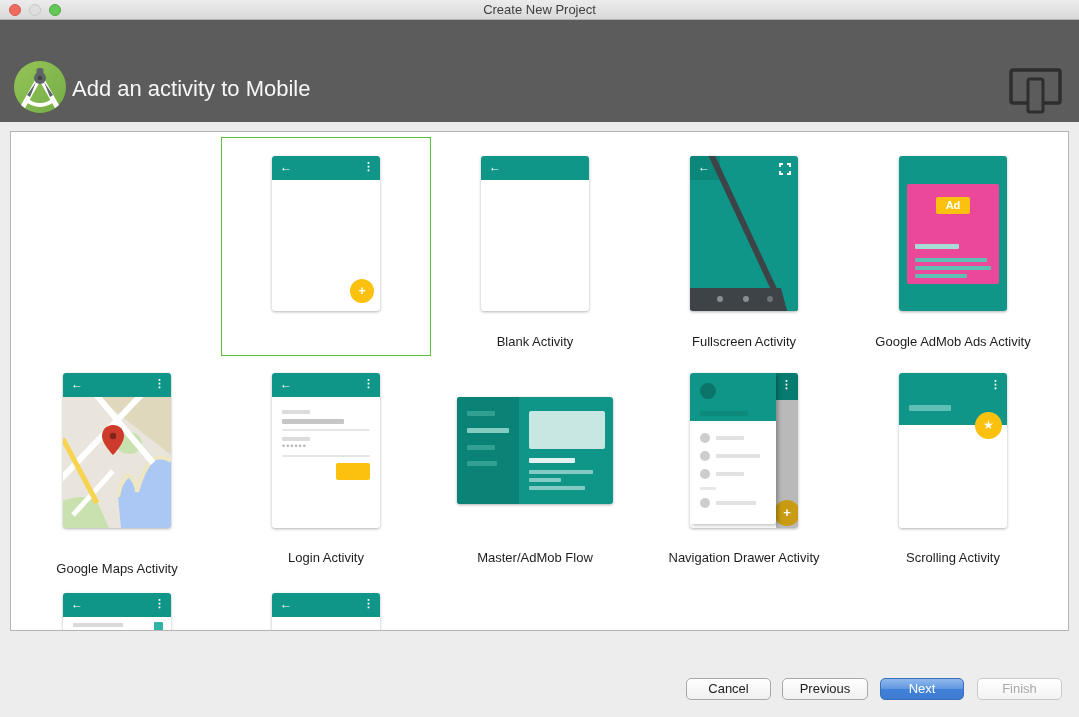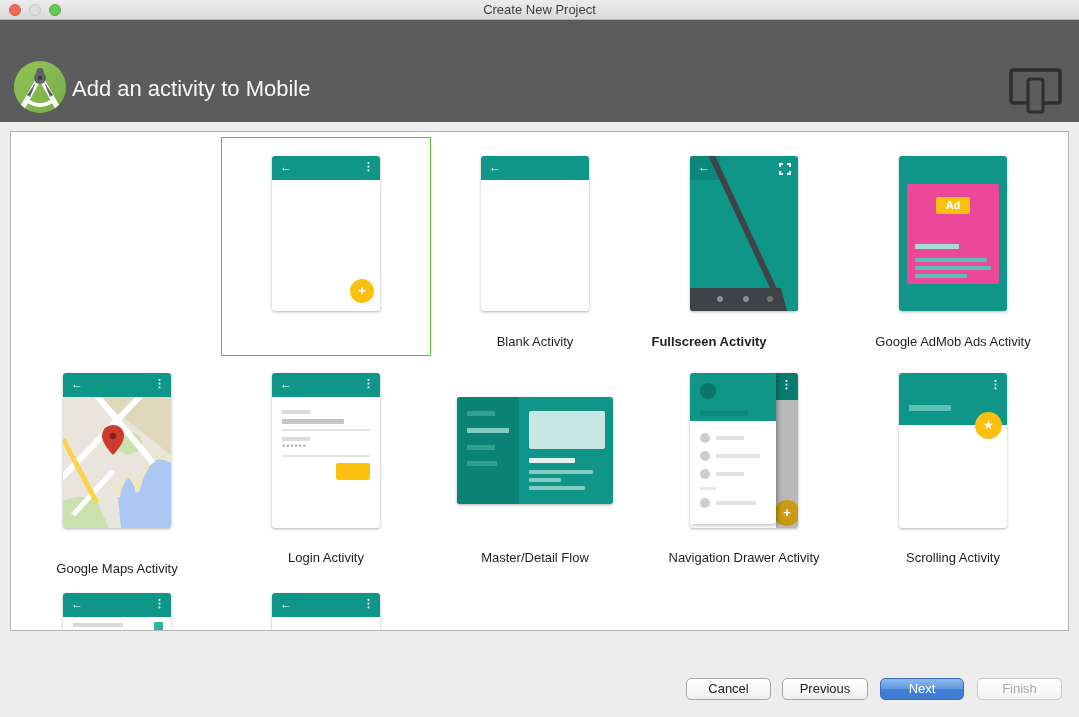--- a/index.html
+++ b/index.html
@@ -170,21 +170,21 @@
       <span class="back">←</span>
       <svg width="12" height="12" viewBox="0 0 12 12" style="position:absolute;right:7px;top:7px;">
         <g stroke="#FFF" stroke-width="2" fill="none">
           <path d="M1,4 L1,1 L4,1"></path>
             <path d="M8,1 L11,1 L11,4"></path>
           <path d="M11,8 L11,11 L8,11"></path>
             <path d="M4,11 L1,11 L1,8"></path>
         </g>
       </svg>
     </div>
-    <div class="cell-label" style="left:594px; top:202px;font-weight:bold;">Fullscreen Activity</div>
+    <div class="cell-label" style="left:629px; top:202px;">Fullscreen Activity</div>
   </div>
 
   <div class="cell">
     <div class="thumb" style="left:888px; top:24px;">
       <div class="admob-bg"></div>
       <div class="admob-panel">
         <div class="ad-badge">Ad</div>
         <div class="ad-ln" style="left:8px; top:60px; width:44px; height:5px; background:#A6DCD5;"></div>
         <div class="ad-ln" style="left:8px; top:74px; width:72px; height:4px; background:#5FBFB4;"></div>
         <div class="ad-ln" style="left:8px; top:82px; width:76px; height:4px; background:#5FBFB4;"></div>
@@ -242,21 +242,21 @@
         <div class="ln" style="left:10px; top:31px; width:42px; height:5px; background:#84CBC2;"></div>
         <div class="ln" style="left:10px; top:48px; width:28px; height:5px; background:#31A093;"></div>
         <div class="ln" style="left:10px; top:64px; width:30px; height:5px; background:#31A093;"></div>
       </div>
       <div class="ln" style="left:72px; top:14px; width:76px; height:38px; background:#C9E7E2; border-radius:2px;"></div>
       <div class="ln" style="left:72px; top:61px; width:46px; height:5px; background:#E3F3F1;"></div>
       <div class="ln" style="left:72px; top:73px; width:64px; height:4px; background:#83CCC3;"></div>
       <div class="ln" style="left:72px; top:81px; width:32px; height:4px; background:#83CCC3;"></div>
       <div class="ln" style="left:72px; top:89px; width:56px; height:4px; background:#83CCC3;"></div>
     </div>
-    <div class="cell-label" style="left:420px; top:418px;">Master/Detail Flow</div>
+    <div class="cell-label" style="left:420px; top:418px;">Master/AdMob Flow</div>
   </div>
 
   <div class="cell">
     <div class="thumb" style="left:679px; top:241px;">
       <div class="nd-strip"></div>
       <div class="nd-corner"></div>
       <span class="menu" style="top:5px;">⋮</span>
       <div class="nd-fab">+</div>
       <div class="nd-drawer">
         <div class="nd-head">

